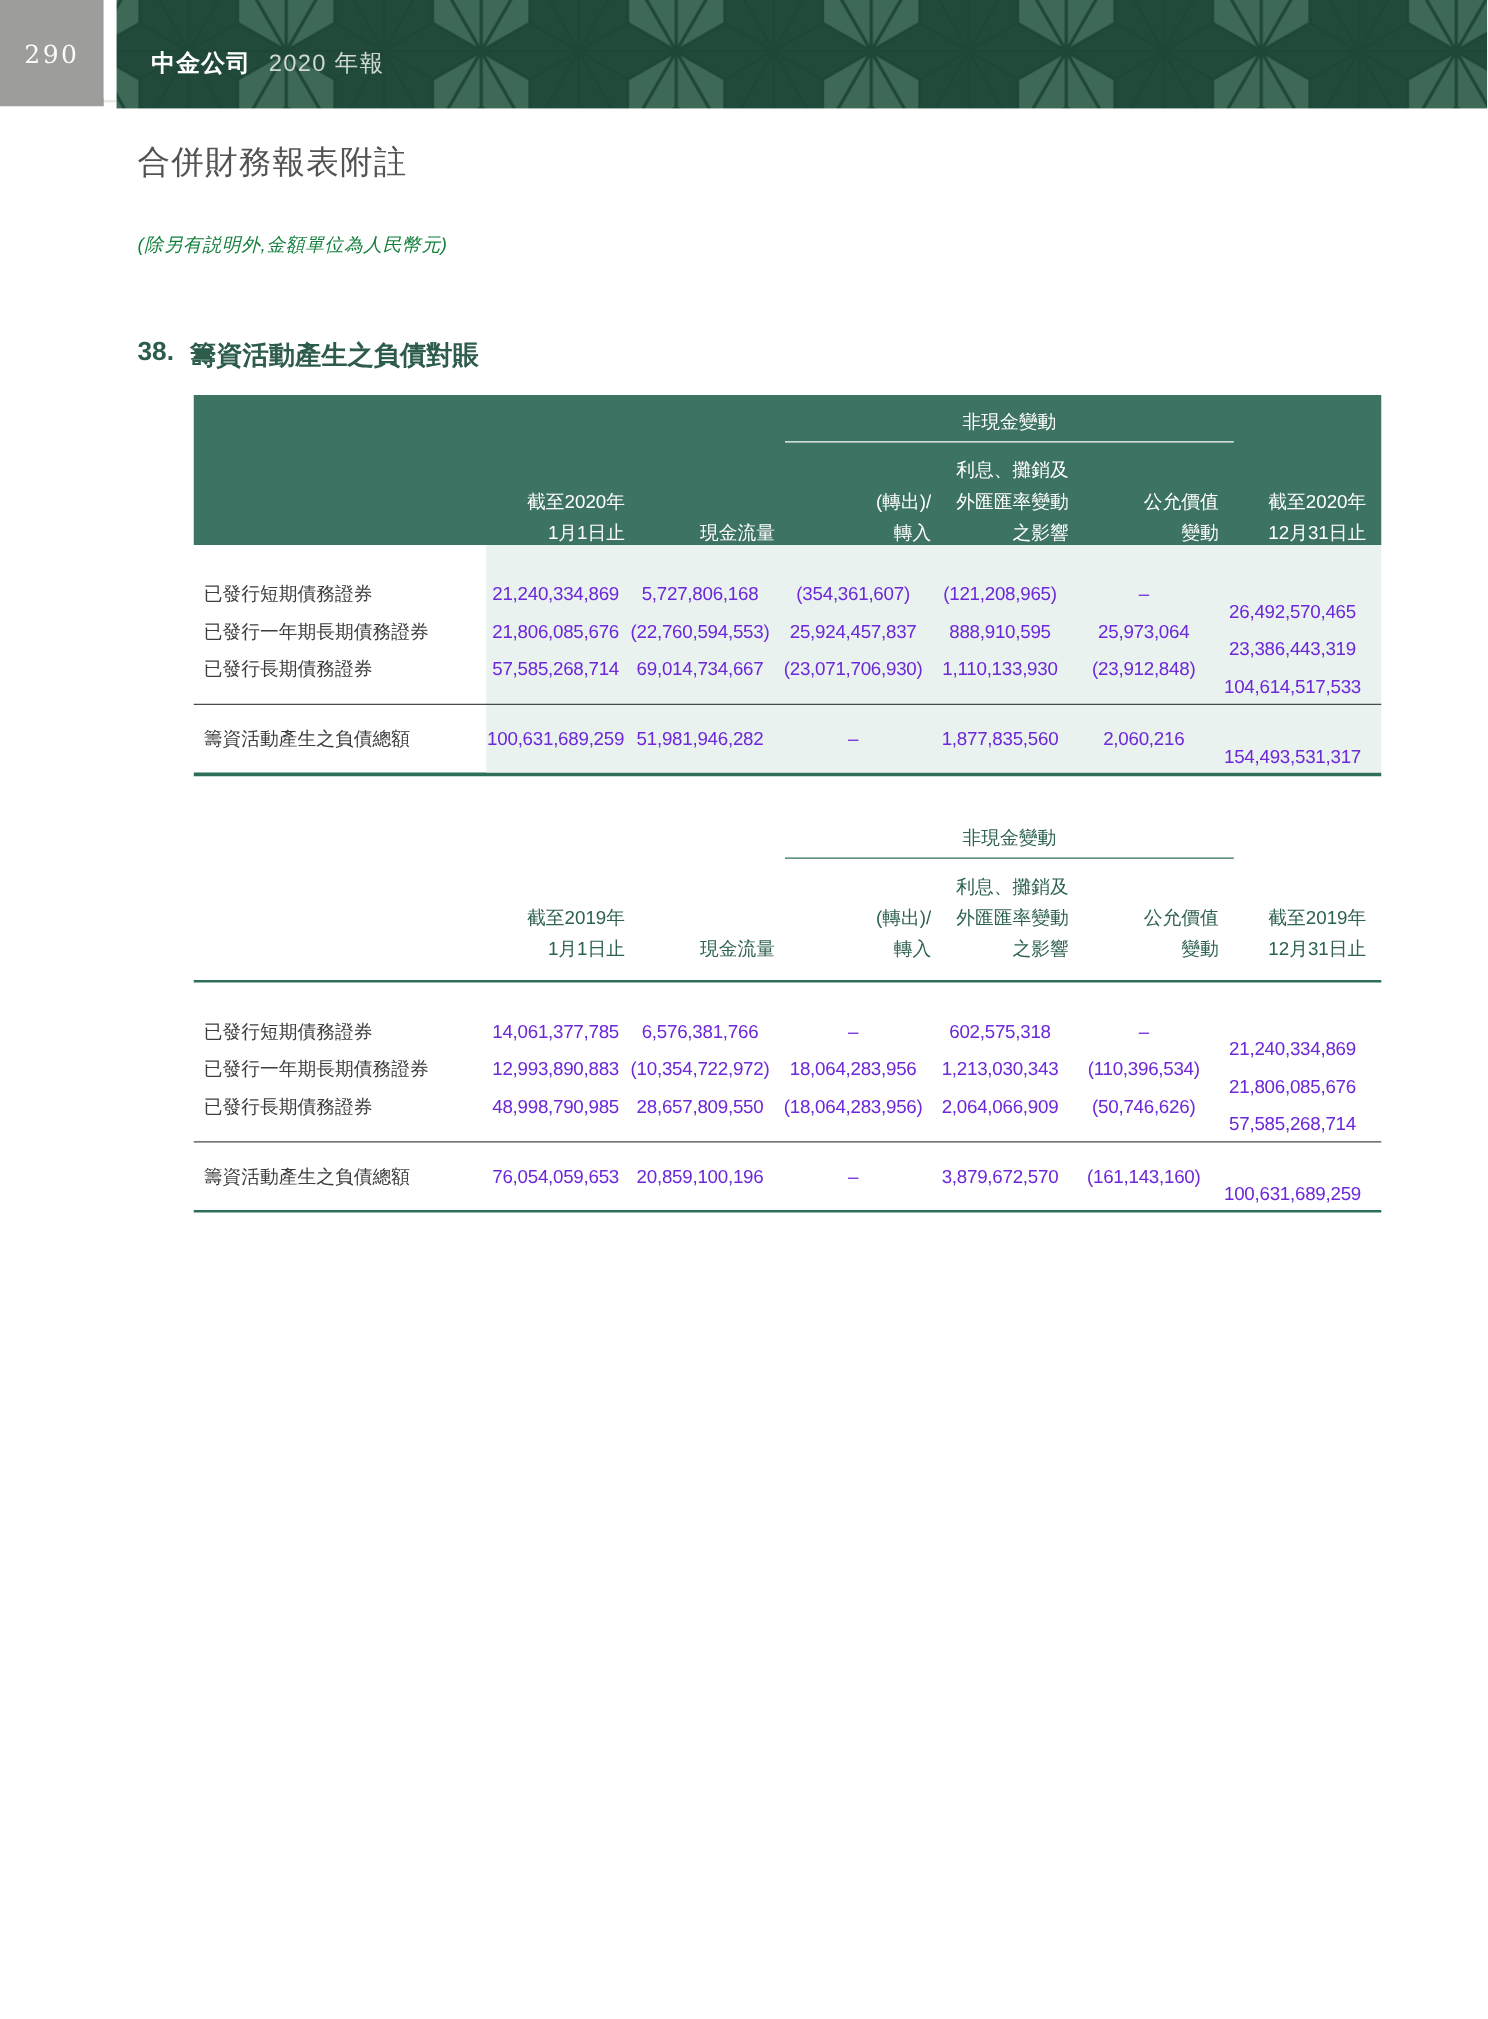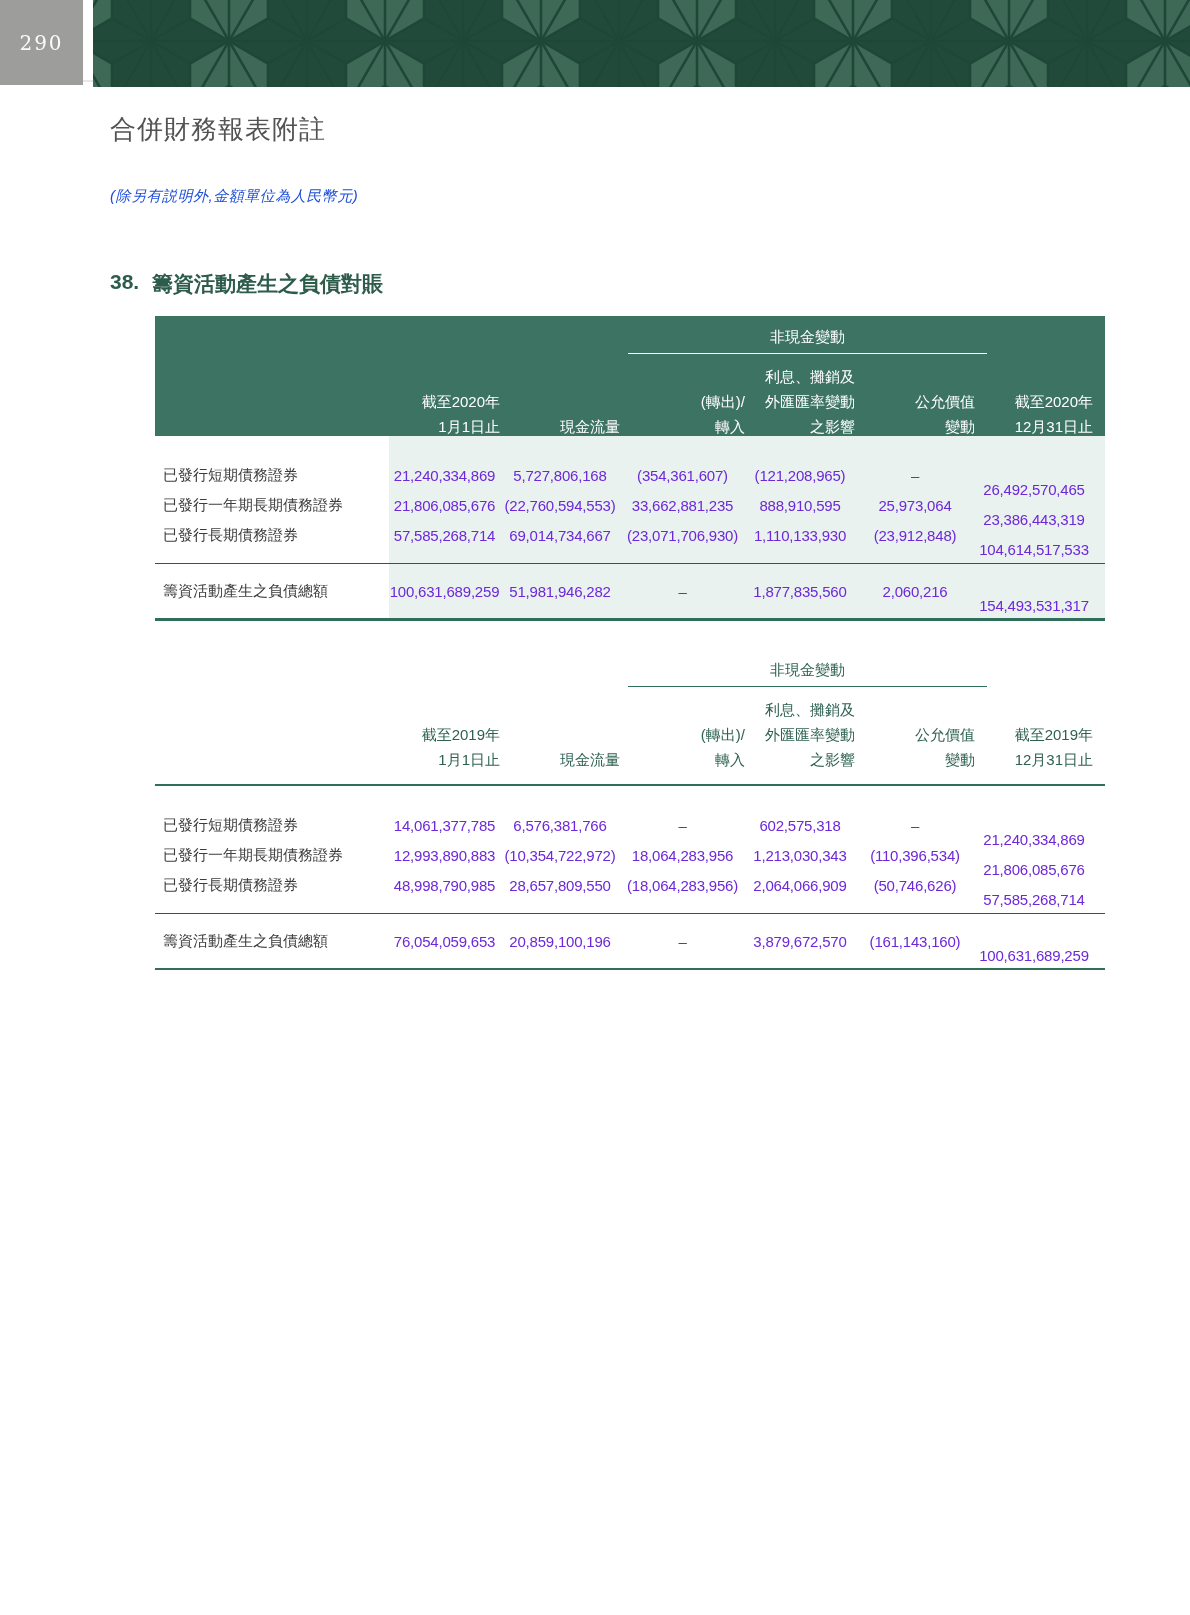--- a/index.html
+++ b/index.html
@@ -27,21 +27,21 @@
   .banner-company { color:#ffffff; font-weight:bold; letter-spacing:1px; }
   .banner-report { color:#cfd8d2; margin-left:14px; letter-spacing:1px; }
   .banner-edge { height:2px; background:#e7e7e5; margin-top:2px; }
 
   
   .doc-title {
     margin:30px 0 0 110px; font-family:"DejaVu Serif", serif;
     font-size:26px; font-weight:400; color:#535355; letter-spacing:1px;
   }
   .doc-note {
-    margin:40px 0 0 110px; font-style:italic; font-size:15px; color:#1d4ed8; letter-spacing:0.5px;
+    margin:40px 0 0 110px; font-style:italic; font-size:15px; color:#15803d; letter-spacing:0.5px;
   }
   .section-head {
     margin:64px 0 18px 110px; display:flex; font-size:21px; font-weight:bold; color:#2d5c4b;
   }
   .section-no { width:42px; }
 
   
   .fin-table { width:950px; margin-left:155px; }
   .grid { display:grid; grid-template-columns:234px 111px 120px 125px 110px 120px 130px; }
   .cap { white-space:pre-line; text-align:right; font-size:15px; line-height:25px; align-self:end; }
@@ -116,20 +116,24 @@
 
             <path d="M78 225 L39 202.5 M78 225 L117 202.5 M78 225 L78 270"></path>
             <path d="M0 225 L39 202.5 M0 225 L0 270 M156 225 L117 202.5 M156 225 L156 270"></path>
             <path d="M39 247.5 L39 202.5 M39 247.5 L0 270 M39 247.5 L78 270"></path>
             <path d="M117 247.5 L117 202.5 M117 247.5 L78 270 M117 247.5 L156 270"></path>
           </g>
         </pattern>
       </defs>
       <rect width="1097" height="87" fill="url(#asanoha)"></rect>
     </svg>
+    <div class="banner-text">
+      <span class="banner-company">中金公司</span>
+      <span class="banner-report">2020 年報</span>
+    </div>
   </div>
 </div>
 <div class="banner-edge"></div>
 
 <h1 class="doc-title">合併財務報表附註</h1>
 <p class="doc-note">(除另有説明外,金額單位為人民幣元)</p>
 
 <div class="section-head">
   <span class="section-no">38.</span>
   <span>籌資活動產生之負債對賬</span>
@@ -164,21 +168,21 @@
       <div class="val">5,727,806,168</div>
       <div class="val">(354,361,607)</div>
       <div class="val">(121,208,965)</div>
       <div class="val">–</div>
       <div class="val last">26,492,570,465</div>
     </div>
     <div class="grid r">
       <div class="lbl">已發行一年期長期債務證券</div>
       <div class="val">21,806,085,676</div>
       <div class="val">(22,760,594,553)</div>
-      <div class="val">33,662,881,235</div>
+      <div class="val">25,924,457,837</div>
       <div class="val">888,910,595</div>
       <div class="val">25,973,064</div>
       <div class="val last">23,386,443,319</div>
     </div>
     <div class="grid r">
       <div class="lbl">已發行長期債務證券</div>
       <div class="val">57,585,268,714</div>
       <div class="val">69,014,734,667</div>
       <div class="val">(23,071,706,930)</div>
       <div class="val">1,110,133,930</div>

